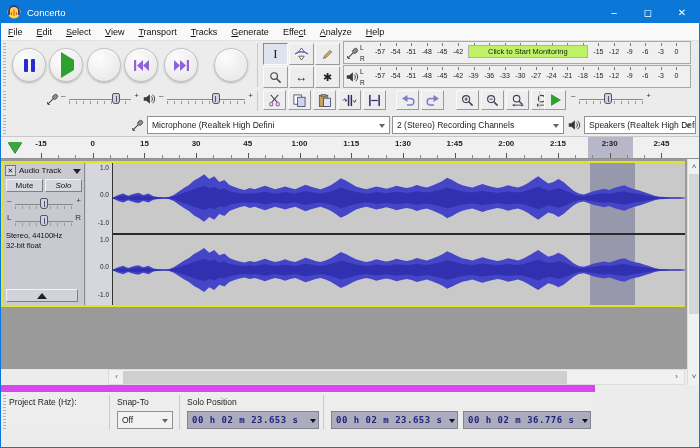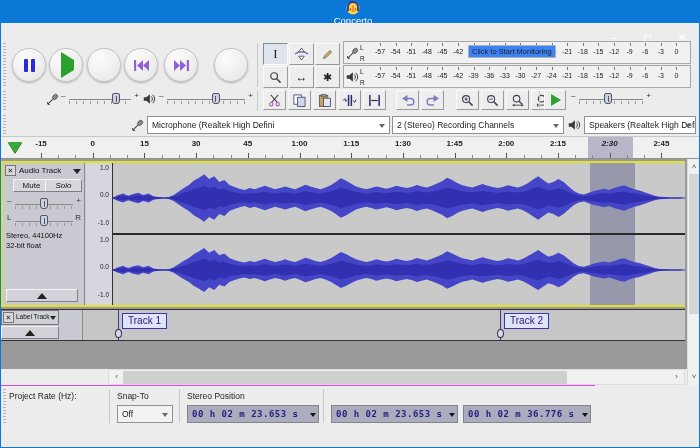--- a/index.html
+++ b/index.html
@@ -1,19 +1,19 @@
 <!DOCTYPE html>
 <html><head>
 <meta charset="utf-8">
 <style>
   * { margin:0; padding:0; box-sizing:border-box; }
   html,body { width:700px; height:448px; }
   body { font-family:"Liberation Sans", sans-serif; font-size:9px; color:#1a1a1a; background:#fff; }
   #window { position:relative; width:700px; height:448px; border:1px solid #0b77d7; background:#ececec; overflow:hidden; }
-  .abs { position:absolute;flex-direction:column; }
+  .abs { position:absolute; }
 
   
   #titlebar { left:0; top:0; width:698px; height:22px; background:#0b77d7; color:#fff; display:flex; align-items:center; }
   #title-text { font-size:9.5px; margin-left:6px; }
   .wbtn { width:34px; height:22px; display:flex; align-items:center; justify-content:center; color:#fff; font-size:10px; }
   #win-controls { margin-left:auto; display:flex; }
 
   
   #menubar { left:0; top:22px; width:698px; height:18px; background:#f9f9f9; border-bottom:1px solid #e2e2e2; display:flex; align-items:center; }
   .menu-item { padding:2px 7px; font-size:9px; color:#111; }
@@ -29,21 +29,21 @@
   .glyph-play { width:0; height:0; border-left:13px solid #2da12d; border-top:8px solid transparent; border-bottom:8px solid transparent; margin-left:3px; }
   .glyph-pause { display:flex; gap:3px; }
   .glyph-pause i { display:block; width:4px; height:13px; background:#2a2ad2; border-radius:1px; }
   .glyph-stop { width:11px; height:11px; background:#b5a67e; }
   .glyph-rec { width:13px; height:13px; border-radius:50%; background:#c96c6c; }
 
   .meter { position:absolute; left:342px; width:348px; height:23px; background:#f0f0f0; border:1px solid #a8a8a8; }
   .meter .lr { position:absolute; left:16px; top:0; font-size:6.5px; line-height:11px; color:#222; }
   .meter .mticks { position:absolute; top:1px; height:3px; width:1px; background:#777; }
   .meter .mnum { position:absolute; top:6px; width:20px; text-align:center; font-size:7px; color:#222; }
-  #monitor-overlay { position:absolute; left:124px; top:3px; background:#3b82f6; border:1px solid #b0b0b0; font-size:7.5px; padding:1px 3px; color:#222; white-space:nowrap; }
+  #monitor-overlay { position:absolute; left:124px; top:3px; background:#bef264; border:1px solid #b0b0b0; font-size:7.5px; padding:1px 19px; color:#222; white-space:nowrap; }
 
   .slider { position:absolute; height:16px; }
   .slider .line { position:absolute; left:8px; right:8px; top:8px; height:1px; background:#8a8a8a; }
   .slider .ticks { position:absolute; left:8px; right:8px; top:10px; height:3px; background:repeating-linear-gradient(90deg,#9a9a9a 0 1px,transparent 1px 7px); }
   .slider .minus,.slider .plus { position:absolute; top:0; font-size:8px; color:#333; }
   .slider .minus { left:0; } .slider .plus { right:0; }
   .slider .thumb { position:absolute; top:2px; width:8px; height:11px; background:#ccd0e8; border:1px solid #555; border-radius:2px 2px 3px 3px; }
   .slider .thumb:after { content:""; position:absolute; left:2.5px; top:2px; width:1px; height:6px; background:#556; }
 
   .combo { position:absolute; height:18px; background:#fff; border:1px solid #919191; font-size:8.5px; display:flex; align-items:center; padding:0 14px 0 4px; white-space:nowrap; overflow:hidden; }
@@ -86,21 +86,21 @@
   .lbl-box { position:absolute; top:3px; height:16px; background:#e2e2f8; border:1px solid #3838a8; font-size:10px; color:#1a1a80; padding:1px 5px; line-height:12px; }
 
   
   #hscroll { left:107px; top:368px; width:577px; height:16px; background:#f1f1f1; border:1px solid #dcdcdc; }
   #vscroll { left:686px; top:158px; width:13px; height:226px; background:#f1f1f1; border-left:1px solid #dcdcdc; }
   .sc-arrow { position:absolute; color:#555; font-size:8px; line-height:14px; text-align:center; }
   #hthumb { position:absolute; left:14px; top:1px; width:444px; height:13px; background:#cfcfcf; }
   #vthumb { position:absolute; left:1px; top:15px; width:11px; height:140px; background:#d6d6d6; }
 
   
-  #selbar { left:0; top:384px; width:594px; height:41px; background:#ededed; border-top:1px solid #d946ef; }
+  #selbar { left:0; top:384px; width:594px; height:41px; background:#ededed; border-top:7px solid #d946ef; }
   .selbar-label { position:absolute; top:5px; font-size:8.5px; color:#222; white-space:nowrap; }
   .timefield { position:absolute; top:19px; height:18px; background:#abacbd; border:1px solid #83838f; color:#23237e; font-family:"DejaVu Sans Mono", monospace; font-size:9px; font-weight:bold; display:flex; align-items:center; padding:0 10px 0 4px; letter-spacing:0.5px; white-space:nowrap; }
   .timefield .fchev { position:absolute; right:2px; top:7px; width:0; height:0; border-left:3px solid transparent; border-right:3px solid transparent; border-top:4px solid #111; }
 
   
   #statusbar { left:0; top:425px; width:698px; height:21px; background:#f0f0f0; border-top:1px solid #d5d5d5; }
   #status-text { position:absolute; left:8px; top:5px; font-size:9px; color:#222; }
   .st-sep { position:absolute; top:2px; width:1px; height:17px; background:#d5d5d5; }
   #grip-resize { position:absolute; right:2px; bottom:2px; width:10px; height:10px; background:repeating-linear-gradient(135deg,#bbb 0 1.5px,transparent 1.5px 4px); }
   svg { display:block; }
@@ -119,20 +119,32 @@
         </svg>
       </span>
     <span id="title-text">Concerto</span>
     <div id="win-controls">
       <div class="wbtn">–</div>
       <div class="wbtn">◻</div>
       <div class="wbtn">✕</div>
     </div>
   </div>
 
+  <div id="menubar" class="abs">
+      <div class="menu-item"><u>F</u>ile</div>
+      <div class="menu-item"><u>E</u>dit</div>
+      <div class="menu-item"><u>S</u>elect</div>
+      <div class="menu-item"><u>V</u>iew</div>
+      <div class="menu-item"><u>T</u>ransport</div>
+      <div class="menu-item"><u>T</u>racks</div>
+      <div class="menu-item"><u>G</u>enerate</div>
+      <div class="menu-item">Effe<u>c</u>t</div>
+      <div class="menu-item"><u>A</u>nalyze</div>
+      <div class="menu-item"><u>H</u>elp</div>
+    </div>
 
   <div id="toolbars" class="abs">
     <div class="grip" style="left:2px;top:2px;height:44px;"></div>
     <div id="transport">
         <div class="roundbtn" style="left: 11px; top: 7px;">
           <span>
             <span class="glyph-pause">
               <i></i>
               <i></i>
             </span>
@@ -521,36 +533,36 @@
         <div class="tick-minor" style="left: 470.8px;"></div>
         <div class="tick-minor" style="left: 488px;"></div>
         <div class="tick-label" style="left: 490.3px;">2:00</div>
         <div class="tick-major" style="left: 505.3px;"></div>
         <div class="tick-minor" style="left: 522.5px;"></div>
         <div class="tick-minor" style="left: 539.7px;"></div>
         <div class="tick-label" style="left: 542px;">2:15</div>
         <div class="tick-major" style="left: 557px;"></div>
         <div class="tick-minor" style="left: 574.2px;"></div>
         <div class="tick-minor" style="left: 591.4px;"></div>
-        <div class="tick-label" style="left: 593.7px; font-style: italic;">2:30</div>
+        <div class="tick-label" style="left: 593.7px;">2:30</div>
         <div class="tick-major" style="left: 608.7px;"></div>
         <div class="tick-minor" style="left: 625.9px;"></div>
         <div class="tick-minor" style="left: 643.1px;"></div>
         <div class="tick-label" style="left: 645.4px;">2:45</div>
         <div class="tick-major" style="left: 660.4px;"></div>
       </div>
   </div>
 
   <div id="track-area" class="abs">
     <div id="audio-track">
       <div class="panel">
         <div class="trk-close">✕</div>
         <div class="trk-title">Audio Track</div>
         <div class="trk-menu-arrow"></div>
-        <div class="ms-btn" style="left:10px;">Mute</div>
+        <div class="ms-btn" style="left:3px;">Mute</div>
         <div class="ms-btn" style="left:42px;font-style:italic;">Solo</div>
         <div class="slider" id="gain-slider" style="left:4px;top:33px;width:74px;">
           <span class="minus">–</span>
             <span class="plus">+</span>
           <div class="line"></div>
             <div class="ticks"></div>
             <div class="thumb" style="left: 33px;"></div>
         </div>
         <div class="slider" id="pan-slider" style="left:4px;top:50px;width:74px;">
           <span class="minus">L</span>
@@ -587,40 +599,20 @@
           <div class="wave-svg" style="top: 72px;">
             <svg width="572" height="70" viewBox="0 0 572 70">
               <polygon points="0.0,34.5 5.1,32.3 10.1,30.7 15.2,32.9 20.2,31.3 25.3,30.2 30.4,32.3 35.4,30.7 40.5,33.4 45.6,34.2 50.6,34.5 55.7,34.2 60.7,32.3 65.8,29.1 70.9,25.7 75.9,23.0 81.0,19.0 86.1,16.3 91.1,13.1 96.2,17.7 101.2,15.0 106.3,20.3 111.4,18.5 116.4,23.0 121.5,24.9 126.5,26.5 131.6,27.5 136.7,25.9 141.7,27.0 146.8,25.4 151.9,23.8 156.9,25.4 162.0,27.0 167.0,25.9 172.1,24.3 177.2,25.9 182.2,27.0 187.3,24.9 192.4,22.7 197.4,24.3 202.5,25.9 207.5,27.0 212.6,25.4 217.7,23.3 222.7,20.3 227.8,16.9 232.8,19.0 237.9,21.7 243.0,24.3 248.0,25.7 253.1,27.0 258.2,25.9 263.2,24.3 268.3,25.4 273.3,26.5 278.4,25.4 283.5,23.8 288.5,24.9 293.6,25.9 298.7,24.9 303.7,23.0 308.8,24.3 313.8,25.4 318.9,23.8 324.0,21.7 329.0,19.5 334.1,16.3 339.2,18.5 344.2,21.1 349.3,23.3 354.3,24.3 359.4,25.4 364.5,23.8 369.5,22.2 374.6,23.8 379.6,24.9 384.7,25.9 389.8,24.9 394.8,23.3 399.9,24.3 405.0,25.4 410.0,23.8 415.1,21.1 420.1,17.9 425.2,15.0 430.3,18.5 435.3,21.7 440.4,20.3 445.5,17.7 450.5,20.3 455.6,24.3 460.6,28.3 465.7,31.0 470.8,31.8 475.8,30.2 480.9,28.6 485.9,27.5 491.0,26.5 496.1,27.5 501.1,25.9 506.2,24.3 511.3,23.3 516.3,25.4 521.4,27.0 526.4,28.1 531.5,29.7 536.6,31.3 541.6,32.9 546.7,33.9 551.8,34.2 556.8,34.5 561.9,34.5 566.9,34.5 572.0,35.0 572.0,35.0 566.9,35.5 561.9,35.5 556.8,35.5 551.8,35.8 546.7,36.1 541.6,37.1 536.6,38.7 531.5,40.3 526.4,41.9 521.4,43.0 516.3,44.6 511.3,46.7 506.2,45.7 501.1,44.1 496.1,42.5 491.0,43.5 485.9,42.5 480.9,41.4 475.8,39.8 470.8,38.2 465.7,39.0 460.6,41.7 455.6,45.7 450.5,49.7 445.5,52.3 440.4,49.7 435.3,48.3 430.3,51.5 425.2,55.0 420.1,52.1 415.1,48.9 410.0,46.2 405.0,44.6 399.9,45.7 394.8,46.7 389.8,45.1 384.7,44.1 379.6,45.1 374.6,46.2 369.5,47.8 364.5,46.2 359.4,44.6 354.3,45.7 349.3,46.7 344.2,48.9 339.2,51.5 334.1,53.7 329.0,50.5 324.0,48.3 318.9,46.2 313.8,44.6 308.8,45.7 303.7,47.0 298.7,45.1 293.6,44.1 288.5,45.1 283.5,46.2 278.4,44.6 273.3,43.5 268.3,44.6 263.2,45.7 258.2,44.1 253.1,43.0 248.0,44.3 243.0,45.7 237.9,48.3 232.8,51.0 227.8,53.1 222.7,49.7 217.7,46.7 212.6,44.6 207.5,43.0 202.5,44.1 197.4,45.7 192.4,47.3 187.3,45.1 182.2,43.0 177.2,44.1 172.1,45.7 167.0,44.1 162.0,43.0 156.9,44.6 151.9,46.2 146.8,44.6 141.7,43.0 136.7,44.1 131.6,42.5 126.5,43.5 121.5,45.1 116.4,47.0 111.4,51.5 106.3,49.7 101.2,55.0 96.2,52.3 91.1,56.9 86.1,53.7 81.0,51.0 75.9,47.0 70.9,44.3 65.8,40.9 60.7,37.7 55.7,35.8 50.6,35.5 45.6,35.8 40.5,36.6 35.4,39.3 30.4,37.7 25.3,39.8 20.2,38.7 15.2,37.1 10.1,39.3 5.1,37.7 0.0,35.5" fill="#4545c8"></polygon>
               <polygon points="0.0,34.7 5.1,33.6 10.1,32.8 15.2,33.9 20.2,33.1 25.3,32.5 30.4,33.6 35.4,32.8 40.5,34.2 45.6,34.6 50.6,34.7 55.7,34.6 60.7,33.6 65.8,32.0 70.9,30.2 75.9,28.8 81.0,26.7 86.1,25.3 91.1,23.7 96.2,26.0 101.2,24.6 106.3,27.4 111.4,26.4 116.4,28.8 121.5,29.8 126.5,30.6 131.6,31.1 136.7,30.3 141.7,30.9 146.8,30.0 151.9,29.2 156.9,30.0 162.0,30.9 167.0,30.3 172.1,29.5 177.2,30.3 182.2,30.9 187.3,29.8 192.4,28.7 197.4,29.5 202.5,30.3 207.5,30.9 212.6,30.0 217.7,28.9 222.7,27.4 227.8,25.6 232.8,26.7 237.9,28.1 243.0,29.5 248.0,30.2 253.1,30.9 258.2,30.3 263.2,29.5 268.3,30.0 273.3,30.6 278.4,30.0 283.5,29.2 288.5,29.8 293.6,30.3 298.7,29.8 303.7,28.8 308.8,29.5 313.8,30.0 318.9,29.2 324.0,28.1 329.0,27.0 334.1,25.3 339.2,26.4 344.2,27.8 349.3,28.9 354.3,29.5 359.4,30.0 364.5,29.2 369.5,28.4 374.6,29.2 379.6,29.8 384.7,30.3 389.8,29.8 394.8,28.9 399.9,29.5 405.0,30.0 410.0,29.2 415.1,27.8 420.1,26.2 425.2,24.6 430.3,26.4 435.3,28.1 440.4,27.4 445.5,26.0 450.5,27.4 455.6,29.5 460.6,31.6 465.7,32.9 470.8,33.3 475.8,32.5 480.9,31.7 485.9,31.1 491.0,30.6 496.1,31.1 501.1,30.3 506.2,29.5 511.3,28.9 516.3,30.0 521.4,30.9 526.4,31.4 531.5,32.2 536.6,33.1 541.6,33.9 546.7,34.4 551.8,34.6 556.8,34.7 561.9,34.7 566.9,34.7 572.0,35.0 572.0,35.0 566.9,35.3 561.9,35.3 556.8,35.3 551.8,35.4 546.7,35.6 541.6,36.1 536.6,36.9 531.5,37.8 526.4,38.6 521.4,39.1 516.3,40.0 511.3,41.1 506.2,40.5 501.1,39.7 496.1,38.9 491.0,39.4 485.9,38.9 480.9,38.3 475.8,37.5 470.8,36.7 465.7,37.1 460.6,38.5 455.6,40.5 450.5,42.6 445.5,44.0 440.4,42.6 435.3,41.9 430.3,43.6 425.2,45.4 420.1,43.8 415.1,42.2 410.0,40.8 405.0,40.0 399.9,40.5 394.8,41.1 389.8,40.2 384.7,39.7 379.6,40.2 374.6,40.8 369.5,41.6 364.5,40.8 359.4,40.0 354.3,40.5 349.3,41.1 344.2,42.2 339.2,43.6 334.1,44.7 329.0,43.0 324.0,41.9 318.9,40.8 313.8,40.0 308.8,40.5 303.7,41.2 298.7,40.2 293.6,39.7 288.5,40.2 283.5,40.8 278.4,40.0 273.3,39.4 268.3,40.0 263.2,40.5 258.2,39.7 253.1,39.1 248.0,39.8 243.0,40.5 237.9,41.9 232.8,43.3 227.8,44.4 222.7,42.6 217.7,41.1 212.6,40.0 207.5,39.1 202.5,39.7 197.4,40.5 192.4,41.3 187.3,40.2 182.2,39.1 177.2,39.7 172.1,40.5 167.0,39.7 162.0,39.1 156.9,40.0 151.9,40.8 146.8,40.0 141.7,39.1 136.7,39.7 131.6,38.9 126.5,39.4 121.5,40.2 116.4,41.2 111.4,43.6 106.3,42.6 101.2,45.4 96.2,44.0 91.1,46.3 86.1,44.7 81.0,43.3 75.9,41.2 70.9,39.8 65.8,38.0 60.7,36.4 55.7,35.4 50.6,35.3 45.6,35.4 40.5,35.8 35.4,37.2 30.4,36.4 25.3,37.5 20.2,36.9 15.2,36.1 10.1,37.2 5.1,36.4 0.0,35.3" fill="#3030b0"></polygon>
               <line x1="0" y1="35" x2="572" y2="35" stroke="#3030b0" stroke-width="0.8"></line>
             </svg>
           </div>
         </div>
     </div>
 
-    <div id="label-track">
-      <div id="label-panel">
-        <div id="label-header">
-          <div class="trk-close" style="top:1px;left:1px;">✕</div>
-          <div class="trk-title" style="left:14px;top:2px;font-size:6.5px;">Label Track</div>
-          <div class="trk-menu-arrow" style="right:2px;top:5px;border-left-width:3px;border-right-width:3px;border-top-width:4px;"></div>
-        </div>
-        <div id="label-collapse">
-            <span class="tri-up-small"></span>
-          </div>
-      </div>
-      <div id="labels-zone">
-          <div class="lbl-stem" style="left: 117px;"></div>
-          <div class="lbl-handle" style="left: 114px;"></div>
-          <div class="lbl-box" style="left: 121px;">Track 1</div>
-          <div class="lbl-stem" style="left: 499px;"></div>
-          <div class="lbl-handle" style="left: 496px;"></div>
-          <div class="lbl-box" style="left: 503px;">Track 2</div>
-        </div>
-    </div>
   </div>
 
   <div id="hscroll" class="abs">
     <div class="sc-arrow" style="left:1px;top:0;width:13px;">‹</div>
     <div id="hthumb"></div>
     <div class="sc-arrow" style="right:1px;top:0;width:13px;">›</div>
   </div>
   <div id="vscroll" class="abs">
     <div class="sc-arrow" style="left:0;top:1px;width:12px;">˄</div>
     <div id="vthumb"></div>
@@ -630,21 +622,21 @@
   <div id="selbar" class="abs">
     <div class="grip" style="left:2px;top:3px;height:34px;"></div>
     <div class="selbar-label" style="left:8px;">Project Rate (Hz):</div>
     <div class="vsep" style="left:108px;top:3px;height:34px;"></div>
     <div class="selbar-label" style="left:116px;">Snap-To</div>
     <div class="combo" style="left:116px;top:19px;width:56px;background:#f2f2f2;">
       <span>Off</span>
         <span class="chev"></span>
     </div>
     <div class="vsep" style="left:178px;top:3px;height:34px;"></div>
-    <div class="selbar-label" style="left:186px;">Stereo Position</div>
+    <div class="selbar-label" style="left:186px;">Solo Position</div>
     <div class="timefield" style="left:186px;width:132px;">
       <span>00 h 02 m 23.653 s</span>
         <span class="fchev"></span>
     </div>
     <div class="vsep" style="left:322px;top:3px;height:34px;"></div>
     <div class="timefield" style="left:330px;width:127px;">
       <span>00 h 02 m 23.653 s</span>
         <span class="fchev"></span>
     </div>
     <div class="timefield" style="left:462px;width:128px;">

